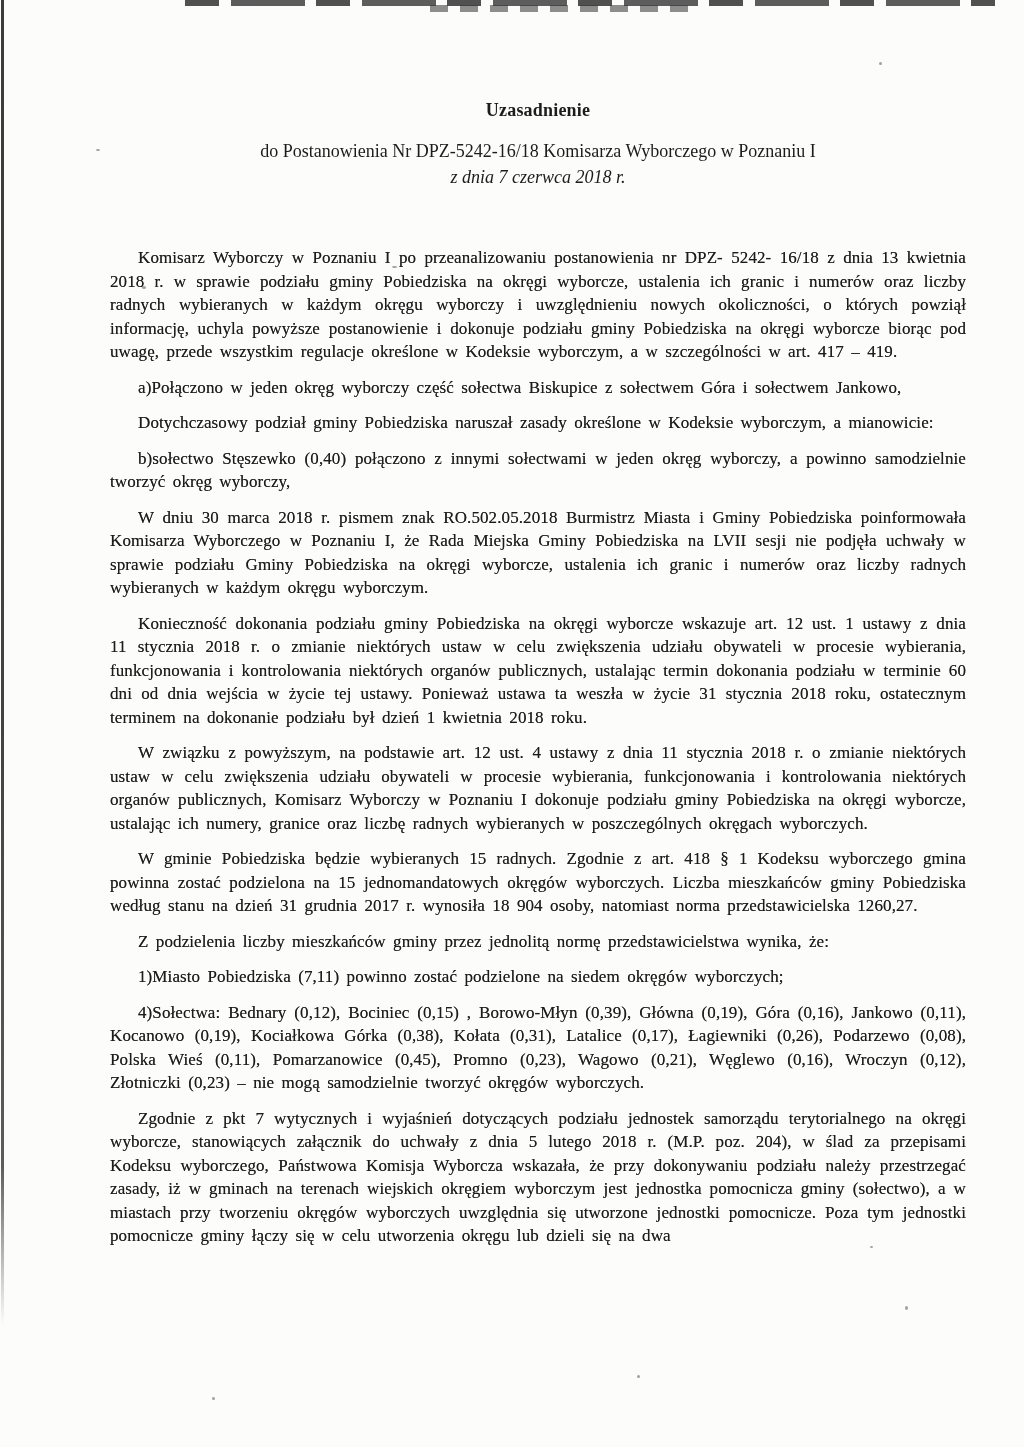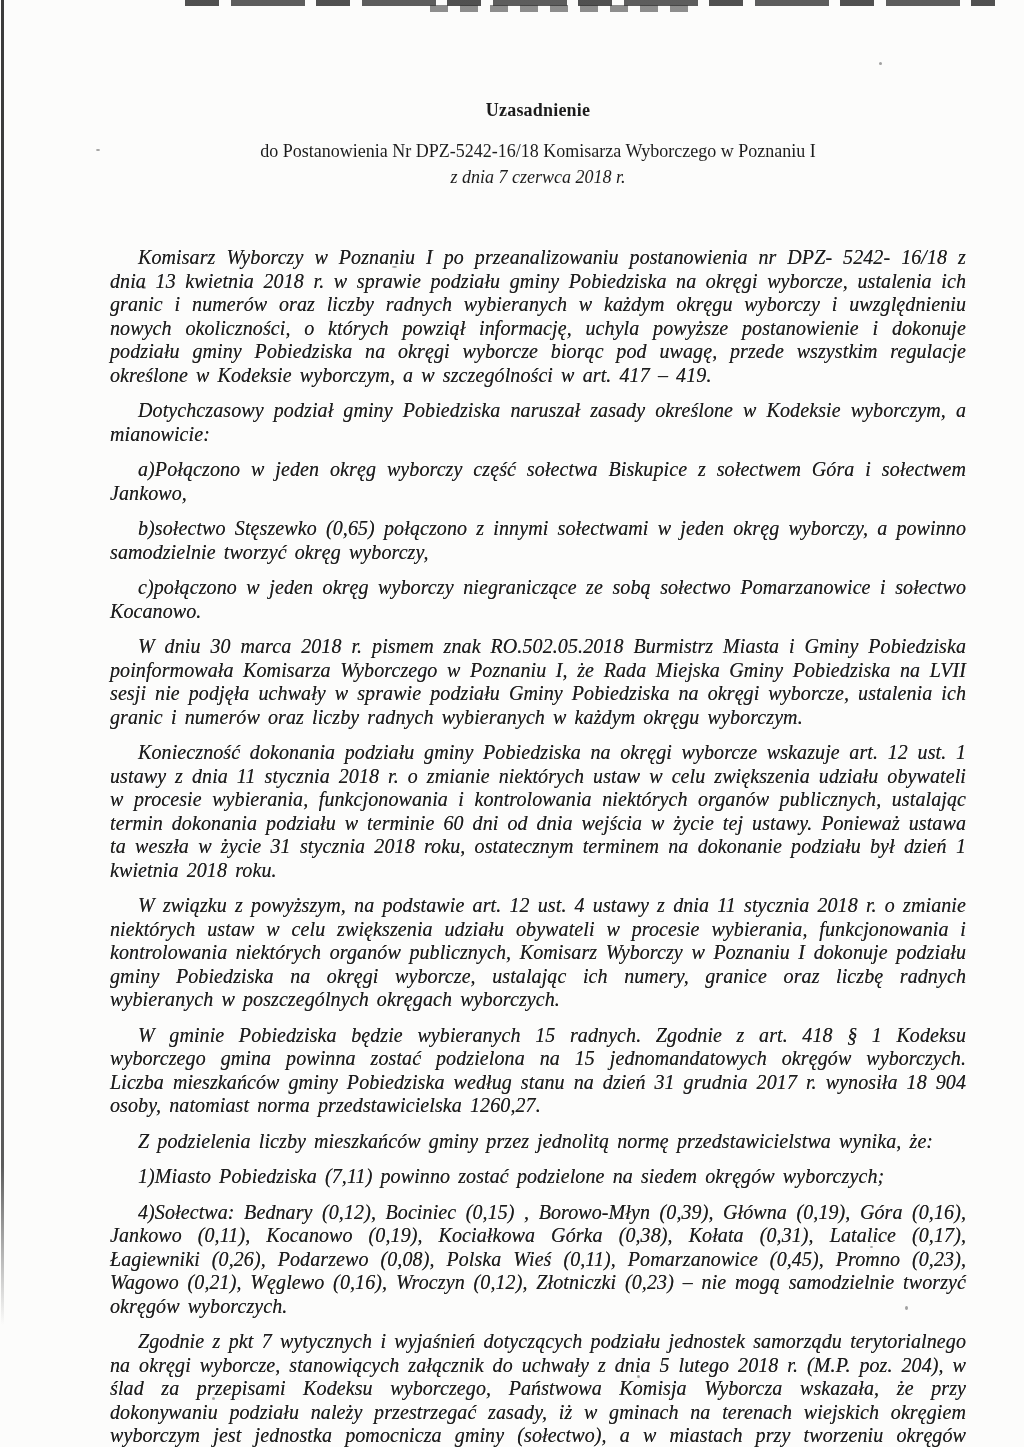--- a/index.html
+++ b/index.html
@@ -89,29 +89,28 @@
   }
   .doc-subtitle.second {
     margin-top: 0;
     font-style: italic;
   }
   .doc-body {
     margin-top: 56px;
   }
   .body-paragraph {
     margin: 0 0 12px 0;
-    font-size: 20px;
+    font-size: 17px;
     line-height: 23.5px;
     text-align: justify;
     text-indent: 28px;
     word-spacing: 3px;
     letter-spacing: 0.1px;
     
     text-shadow: 0 0 0.45px rgba(20,20,20,0.65);
-    font-style: italic;
   }
   .body-paragraph:last-child {
     margin-bottom: 0;
   }
 </style>
 </head>
 <body>
 
 <div class="page">
 
@@ -128,24 +127,23 @@
   <div class="speck" style="left:637px; top:1375px; width:3px; height:3px;"></div>
   <div class="speck" style="left:870px; top:1246px; width:3px; height:2px;"></div>
 
   <div class="content">
     <h1 class="doc-title">Uzasadnienie</h1>
     <p class="doc-subtitle">do Postanowienia Nr DPZ-5242-16/18 Komisarza Wyborczego w Poznaniu I</p>
     <p class="doc-subtitle second">z dnia 7 czerwca 2018 r.</p>
 
     <div class="doc-body">
         <p class="body-paragraph">Komisarz Wyborczy w Poznaniu I po przeanalizowaniu postanowienia nr DPZ- 5242- 16/18 z dnia 13 kwietnia 2018 r. w sprawie podziału gminy Pobiedziska na okręgi wyborcze, ustalenia ich granic i numerów oraz liczby radnych wybieranych w każdym okręgu wyborczy i uwzględnieniu nowych okoliczności, o których powziął informację, uchyla powyższe postanowienie i dokonuje podziału gminy Pobiedziska na okręgi wyborcze biorąc pod uwagę, przede wszystkim regulacje określone w Kodeksie wyborczym, a w szczególności w art. 417 – 419.</p>
+        <p class="body-paragraph">a)Połączono w jeden okręg wyborczy część sołectwa Biskupice z sołectwem Góra i sołectwem Jankowo,</p>
         <p class="body-paragraph">Dotychczasowy podział gminy Pobiedziska naruszał zasady określone w Kodeksie wyborczym, a mianowicie:</p>
-        <p class="body-paragraph">a)Połączono w jeden okręg wyborczy część sołectwa Biskupice z sołectwem Góra i sołectwem Jankowo,</p>
-        <p class="body-paragraph">b)sołectwo Stęszewko (0,65) połączono z innymi sołectwami w jeden okręg wyborczy, a powinno samodzielnie tworzyć okręg wyborczy,</p>
-        <p class="body-paragraph">c)połączono w jeden okręg wyborczy niegraniczące ze sobą sołectwo Pomarzanowice i sołectwo Kocanowo.</p>
+        <p class="body-paragraph">b)sołectwo Stęszewko (0,40) połączono z innymi sołectwami w jeden okręg wyborczy, a powinno samodzielnie tworzyć okręg wyborczy,</p>
         <p class="body-paragraph">W dniu 30 marca 2018 r. pismem znak RO.502.05.2018 Burmistrz Miasta i Gminy Pobiedziska poinformowała Komisarza Wyborczego w Poznaniu I, że Rada Miejska Gminy Pobiedziska na LVII sesji nie podjęła uchwały w sprawie podziału Gminy Pobiedziska na okręgi wyborcze, ustalenia ich granic i numerów oraz liczby radnych wybieranych w każdym okręgu wyborczym.</p>
         <p class="body-paragraph">Konieczność dokonania podziału gminy Pobiedziska na okręgi wyborcze wskazuje art. 12 ust. 1 ustawy z dnia 11 stycznia 2018 r. o zmianie niektórych ustaw w celu zwiększenia udziału obywateli w procesie wybierania, funkcjonowania i kontrolowania niektórych organów publicznych, ustalając termin dokonania podziału w terminie 60 dni od dnia wejścia w życie tej ustawy. Ponieważ ustawa ta weszła w życie 31 stycznia 2018 roku, ostatecznym terminem na dokonanie podziału był dzień 1 kwietnia 2018 roku.</p>
         <p class="body-paragraph">W związku z powyższym, na podstawie art. 12 ust. 4 ustawy z dnia 11 stycznia 2018 r. o zmianie niektórych ustaw w celu zwiększenia udziału obywateli w procesie wybierania, funkcjonowania i kontrolowania niektórych organów publicznych, Komisarz Wyborczy w Poznaniu I dokonuje podziału gminy Pobiedziska na okręgi wyborcze, ustalając ich numery, granice oraz liczbę radnych wybieranych w poszczególnych okręgach wyborczych.</p>
         <p class="body-paragraph">W gminie Pobiedziska będzie wybieranych 15 radnych. Zgodnie z art. 418 § 1 Kodeksu wyborczego gmina powinna zostać podzielona na 15 jednomandatowych okręgów wyborczych. Liczba mieszkańców gminy Pobiedziska według stanu na dzień 31 grudnia 2017 r. wynosiła 18 904 osoby, natomiast norma przedstawicielska 1260,27.</p>
         <p class="body-paragraph">Z podzielenia liczby mieszkańców gminy przez jednolitą normę przedstawicielstwa wynika, że:</p>
         <p class="body-paragraph">1)Miasto Pobiedziska (7,11) powinno zostać podzielone na siedem okręgów wyborczych;</p>
         <p class="body-paragraph">4)Sołectwa: Bednary (0,12), Bociniec (0,15) , Borowo-Młyn (0,39), Główna (0,19), Góra (0,16), Jankowo (0,11), Kocanowo (0,19), Kociałkowa Górka (0,38), Kołata (0,31), Latalice (0,17), Łagiewniki (0,26), Podarzewo (0,08), Polska Wieś (0,11), Pomarzanowice (0,45), Promno (0,23), Wagowo (0,21), Węglewo (0,16), Wroczyn (0,12), Złotniczki (0,23) – nie mogą samodzielnie tworzyć okręgów wyborczych.</p>
         <p class="body-paragraph">Zgodnie z pkt 7 wytycznych i wyjaśnień dotyczących podziału jednostek samorządu terytorialnego na okręgi wyborcze, stanowiących załącznik do uchwały z dnia 5 lutego 2018 r. (M.P. poz. 204), w ślad za przepisami Kodeksu wyborczego, Państwowa Komisja Wyborcza wskazała, że przy dokonywaniu podziału należy przestrzegać zasady, iż w gminach na terenach wiejskich okręgiem wyborczym jest jednostka pomocnicza gminy (sołectwo), a w miastach przy tworzeniu okręgów wyborczych uwzględnia się utworzone jednostki pomocnicze. Poza tym jednostki pomocnicze gminy łączy się w celu utworzenia okręgu lub dzieli się na dwa</p>
       </div>
   </div>

